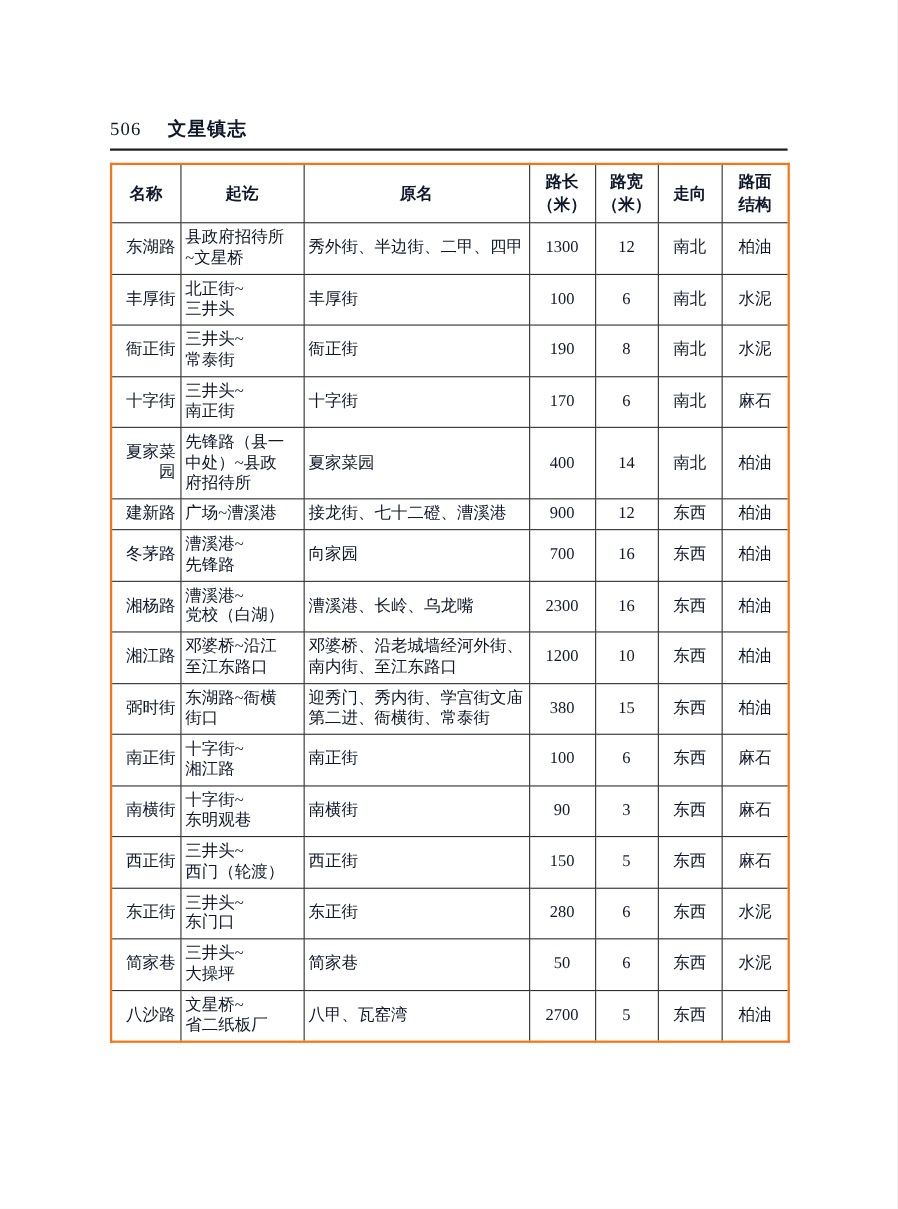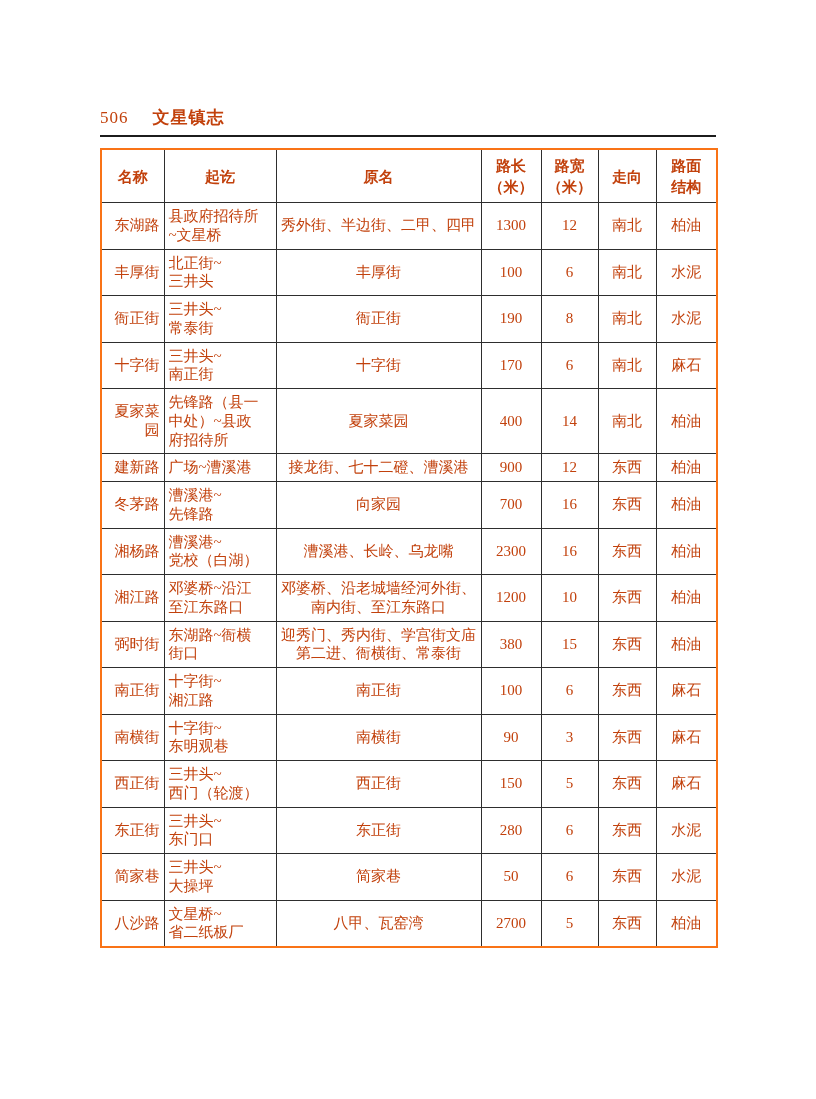--- a/index.html
+++ b/index.html
@@ -2,21 +2,21 @@
 <html><head>
 <meta charset="utf-8">
 <style>
   html,body { margin:0; padding:0; background:#e8e8e8; }
   .page {
     position:relative;
     width:816px; height:1099px;
     margin:0 auto;
     background:#ffffff;
     font-family:"Liberation Serif","DejaVu Serif",serif;
-    color:#c2410c;
+    color:#0f172a;
     overflow:hidden;
   }
   .page-header {
     position:absolute;
     left:100px; top:106px;
     width:616px;
     padding-bottom:6px;
     border-bottom:2px solid #1c1c1c;
     white-space:nowrap;
   }
@@ -55,21 +55,21 @@
   }
   .roads-table th .h-line { display:block; }
   .roads-table td {
     font-size:15px;
     line-height:1.25;
     padding:4px 4px;
     vertical-align:middle;
   }
   .col-name      { text-align:right; padding-left:2px; padding-right:2px; }
   .col-endpoints { text-align:left; white-space:pre-line; padding-left:5px; padding-right:2px; }
-  .col-original  { text-align:center; padding-left:6px; padding-right:3px; }
+  .col-original  { text-align:left; padding-left:6px; padding-right:3px; }
   .col-length, .col-width, .col-direction, .col-surface { text-align:center; }
 </style>
 </head>
 <body>
 
 <div class="page">
 
   <div class="page-header">
     <span class="page-number">506</span><span class="book-title">文星镇志</span>
   </div>

